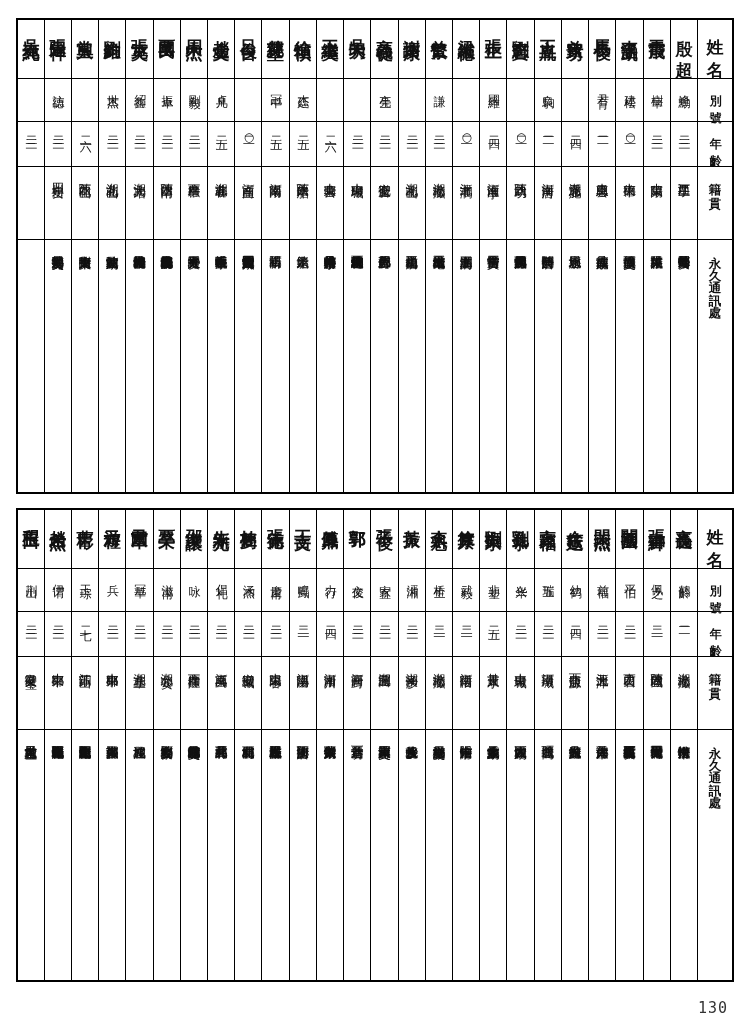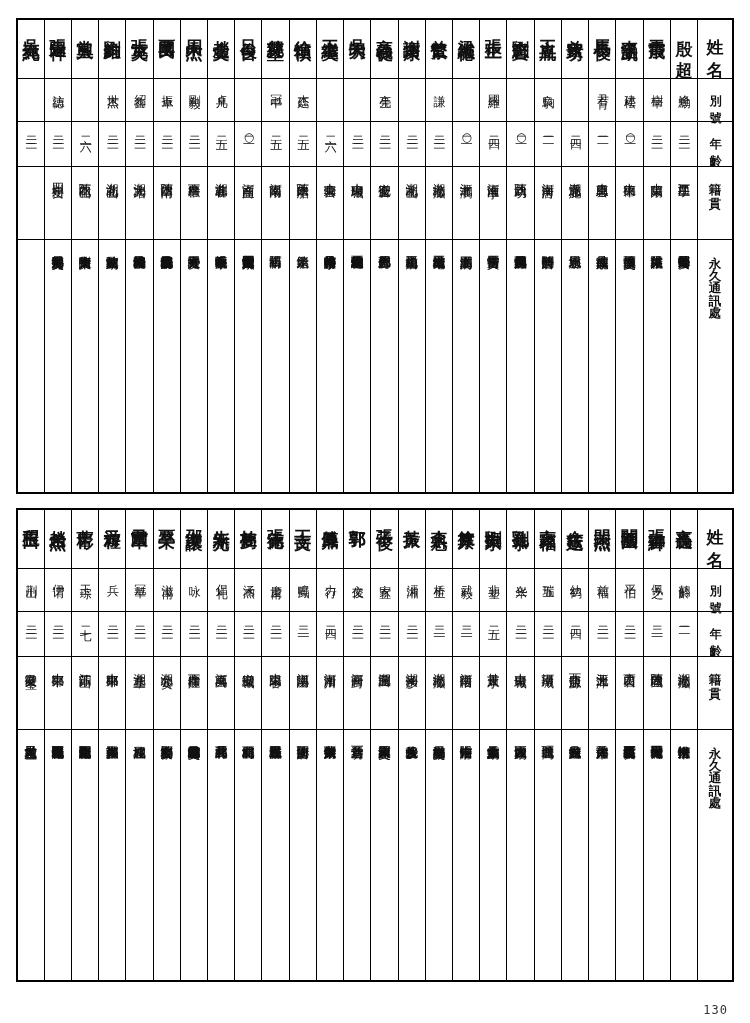--- a/index.html
+++ b/index.html
@@ -66,21 +66,21 @@
   .block2 { margin-top: 14px; }
   .block2 .row-addr td { height: 250px; }
 
   .label-col .vcell { font-weight: bold; }
   .label-col { background: #fff; width: 34px; }
 
   .pagenum {
     position: absolute;
     right: 22px;
     bottom: 6px;
-    font-size: 12px;
+    font-size: 15px;
     color: #333;
     font-family: "DejaVu Sans Mono", monospace;
     letter-spacing: 1px;
   }
 </style>
 </head>
 <body>
 
 <div class="page">
 

